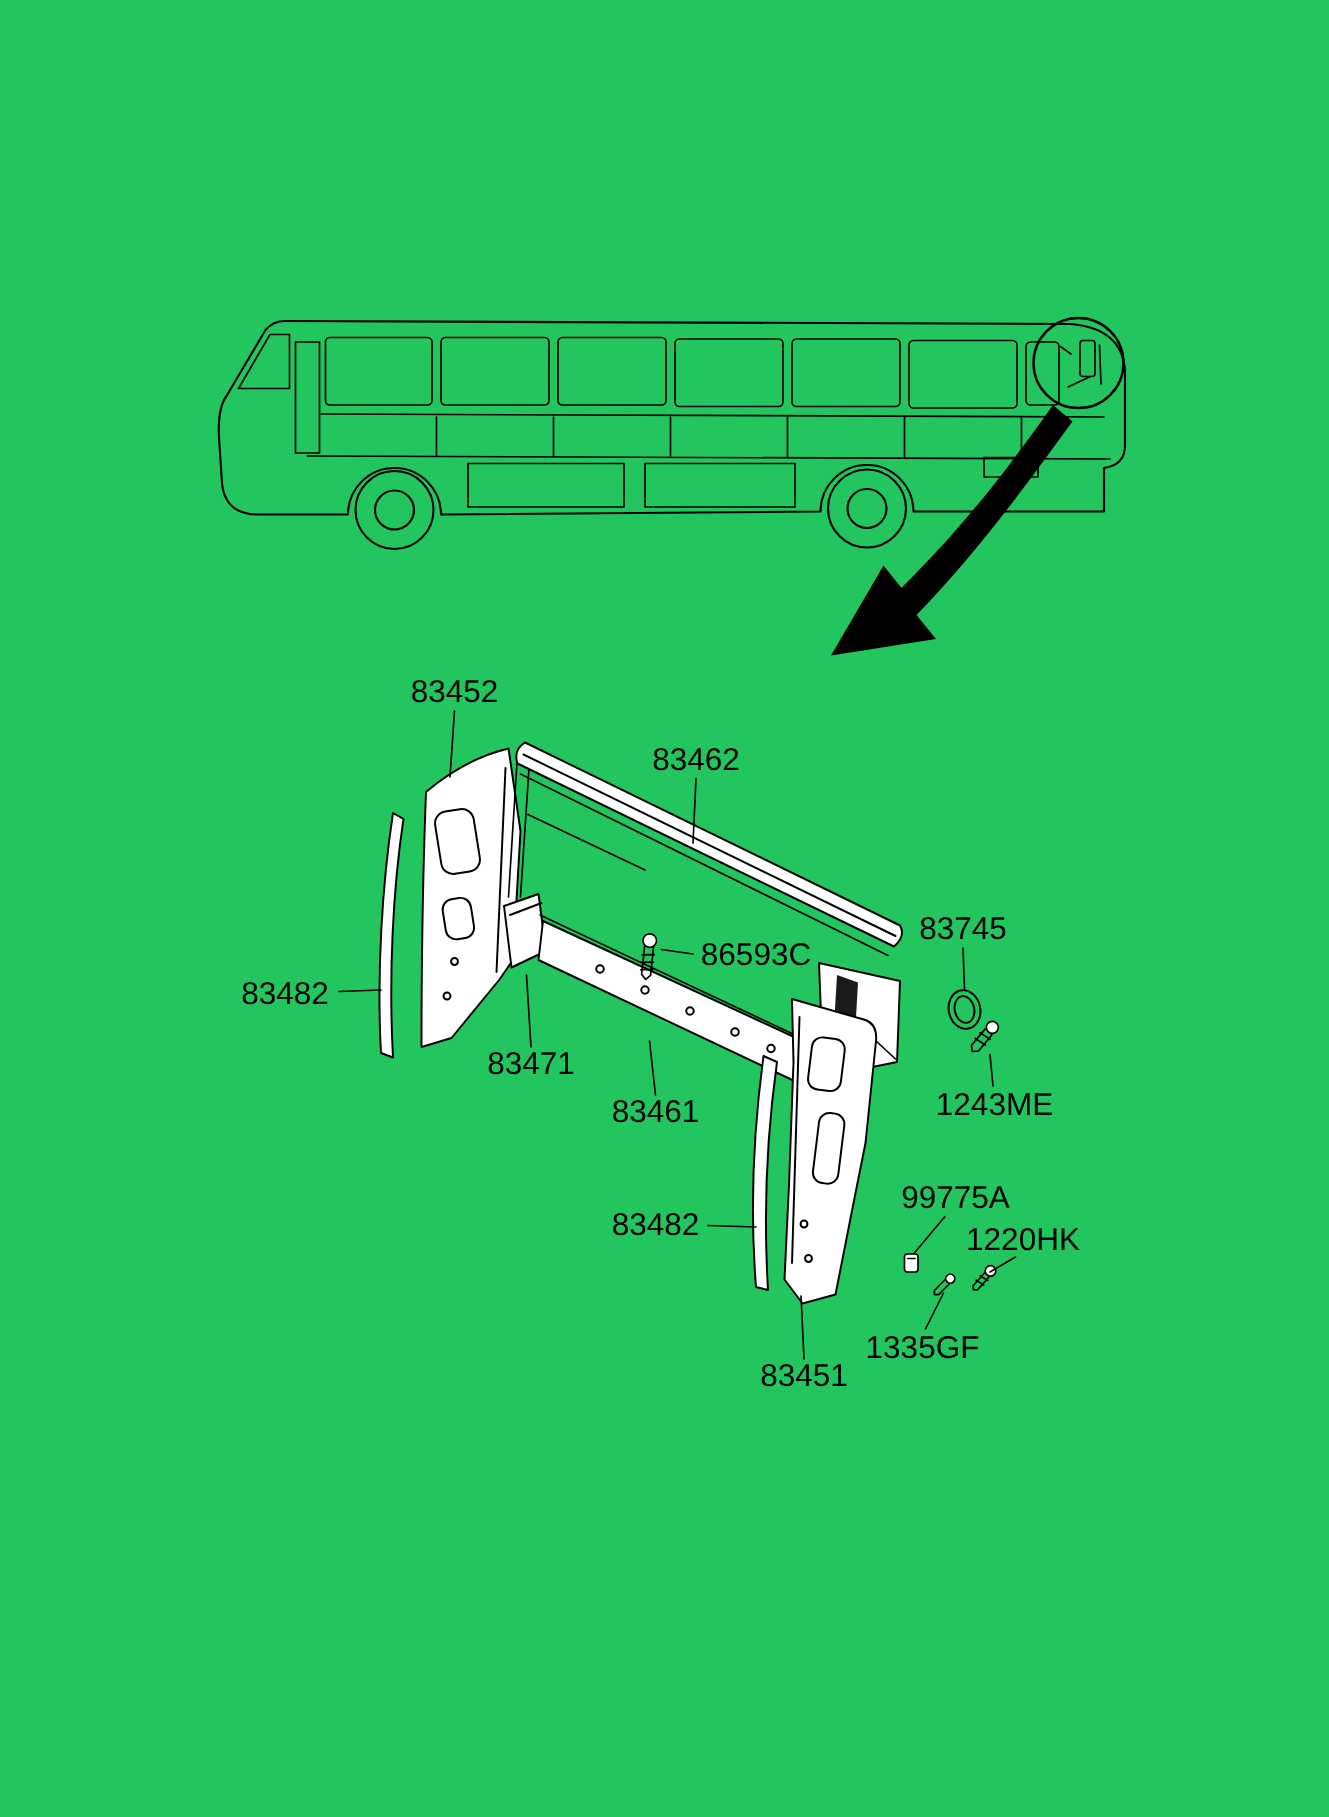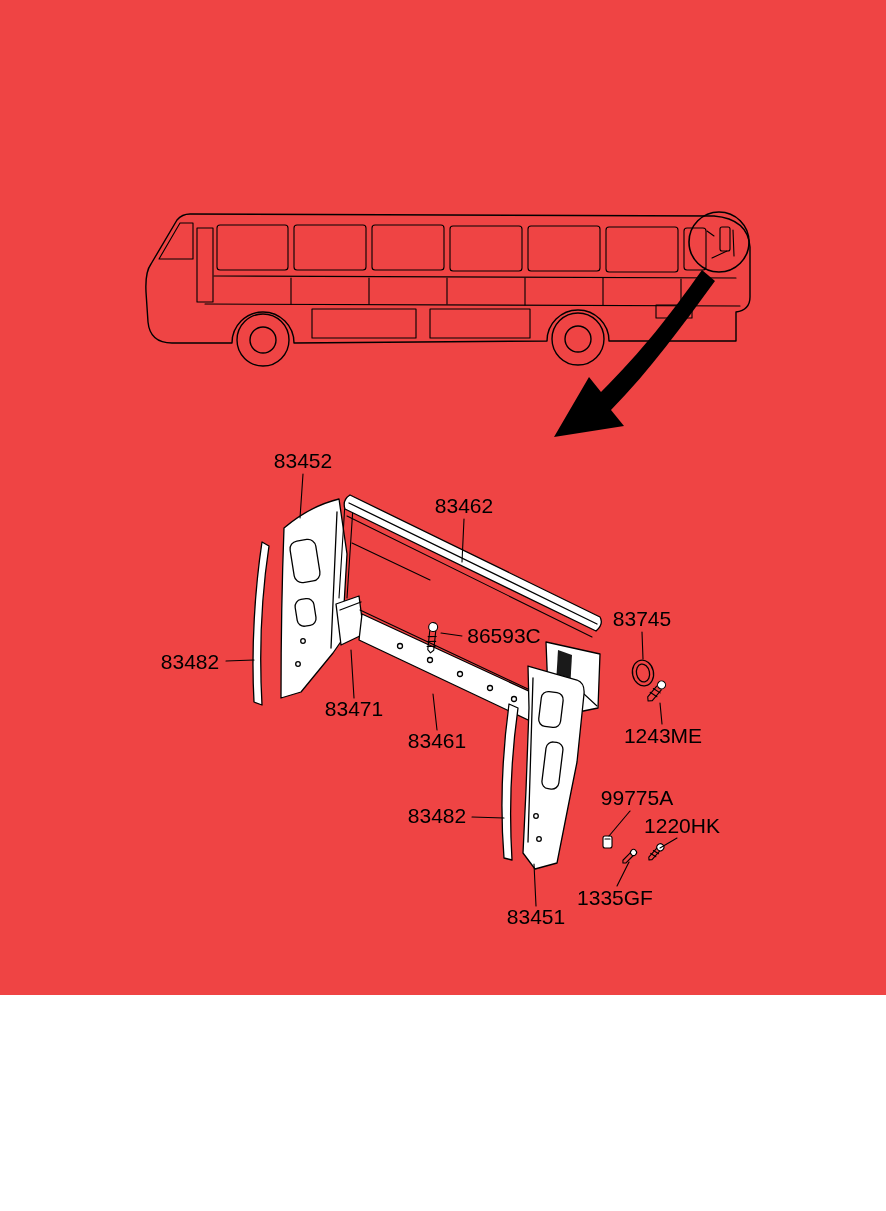--- a/index.html
+++ b/index.html
@@ -3,22 +3,22 @@
 <meta charset="utf-8">
 <style>
   html, body {
     margin: 0;
     padding: 0;
     background: #ffffff;
   }
   .page {
     position: relative;
     width: 886px;
-    height: 995px;
-    background: #ef4444;
+    height: 1211px;
+    background: #22c55e;
     overflow: hidden;
     font-family: "Liberation Sans", sans-serif;
   }
   svg { display: block; }
   text.part-label {
     font-family: "Liberation Sans", sans-serif;
     font-size: 21px;
     fill: #000000;
   }
 </style>

